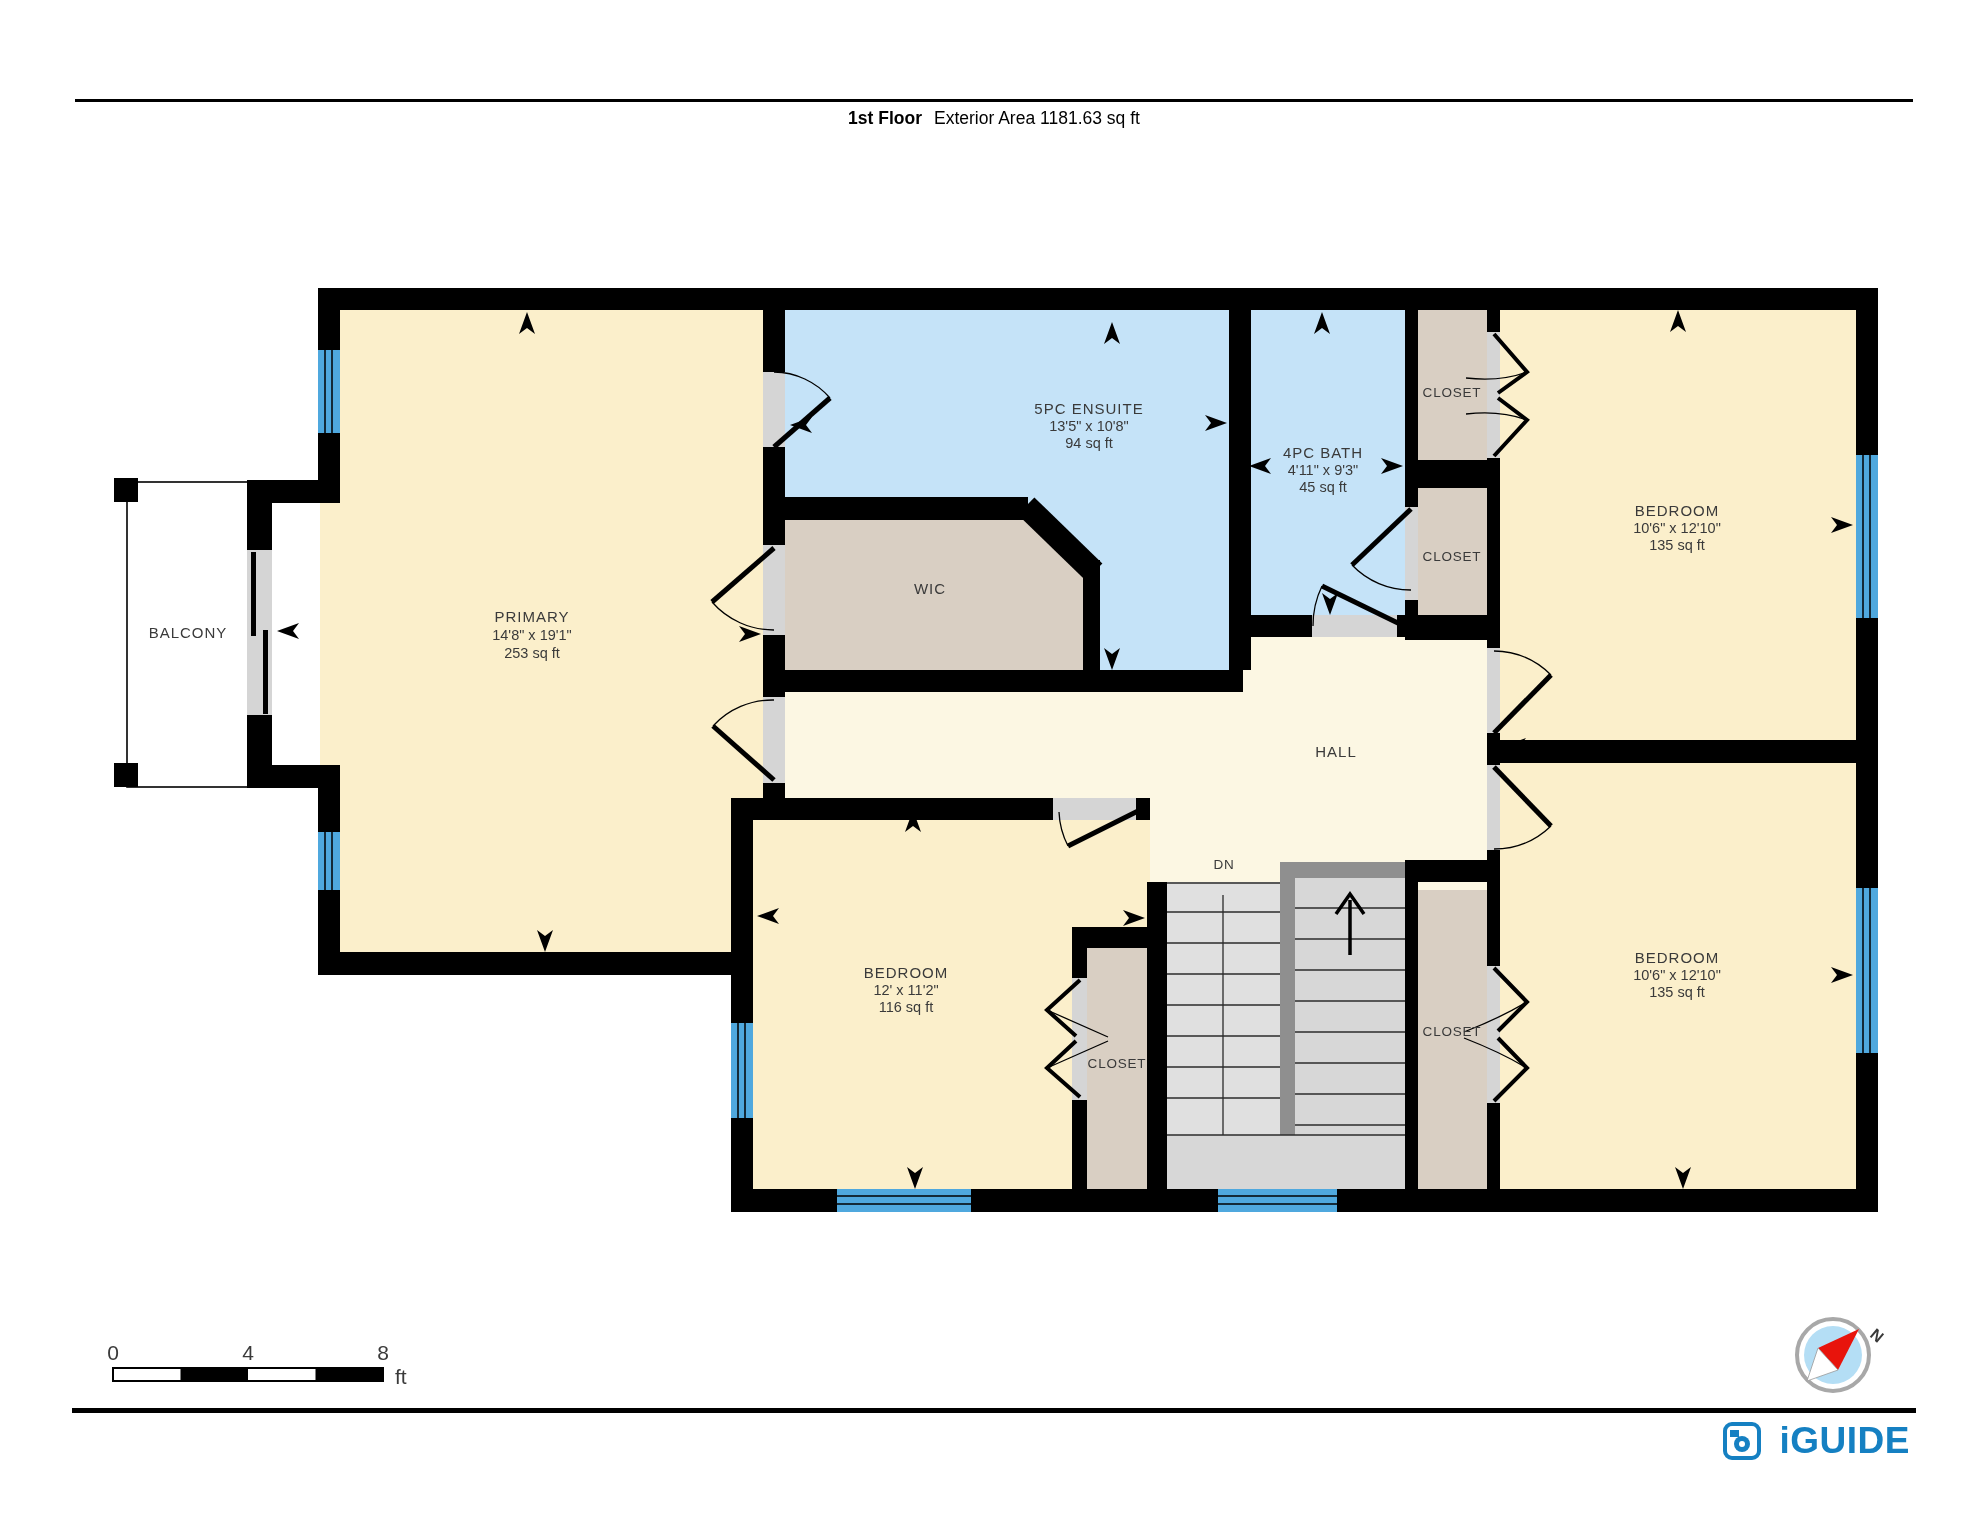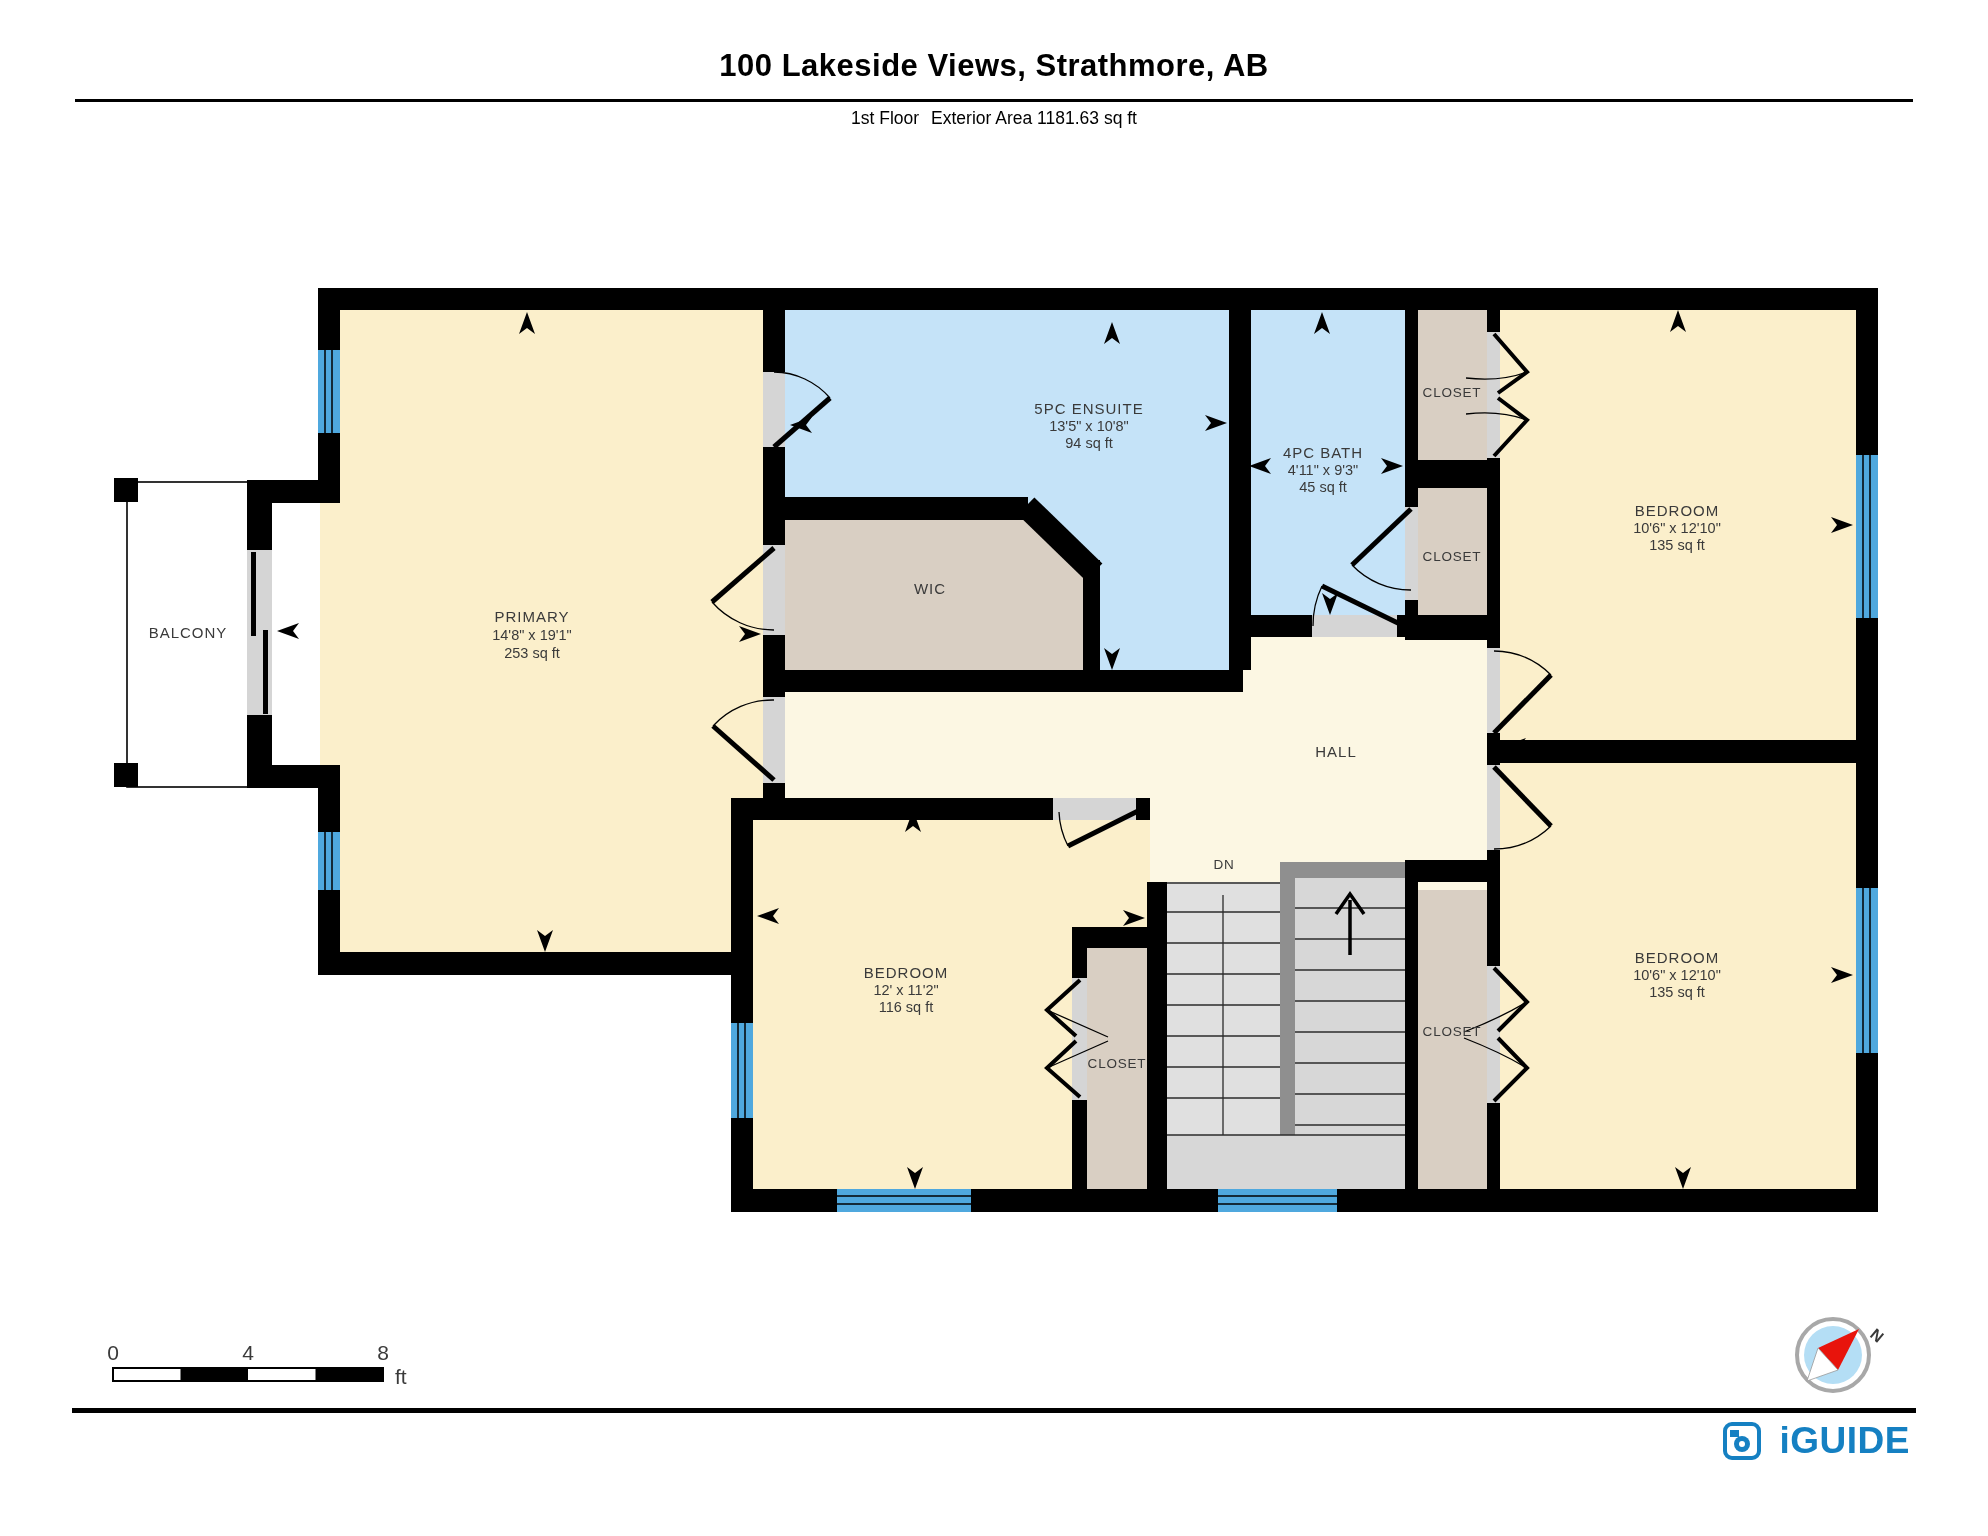--- a/index.html
+++ b/index.html
@@ -2,21 +2,21 @@
 <html><head>
 <meta charset="utf-8">
 <style>
   html,body{margin:0;padding:0;background:#fff;}
   #page{position:relative;width:1988px;height:1536px;background:#fff;overflow:hidden;
         font-family:"Liberation Sans",sans-serif;color:#000;}
   .title{position:absolute;top:48px;left:0;width:100%;text-align:center;
          font-size:31px;font-weight:bold;letter-spacing:0.5px;}
   .rule1{position:absolute;top:99px;left:75px;width:1838px;height:3px;background:#000;}
   .subtitle{position:absolute;top:108px;left:0;width:100%;text-align:center;font-size:17.5px;}
-  .subtitle .fl{font-weight:normal;margin-right:12px;}
+  .subtitle .fl{font-weight:bold;margin-right:12px;}
   .prepared{position:absolute;top:1358px;left:0;width:100%;text-align:center;
             font-size:19px;font-weight:700;}
   .rule2{position:absolute;top:1408px;left:72px;width:1844px;height:5px;background:#000;}
   .disclaimer{position:absolute;top:1428px;left:62px;width:1560px;font-size:18px;}
   .logo{position:absolute;top:1420px;right:78px;display:flex;align-items:center;gap:18px;}
   .logo .brand{font-size:37px;font-weight:700;color:#1580C2;letter-spacing:0.5px;}
   svg text{font-family:"Liberation Sans",sans-serif;fill:#3A3A3A;}
   .w{fill:#000;}
   .jamb{fill:#D5D5D5;}
   .leaf{stroke:#000;stroke-width:5;stroke-linecap:butt;fill:none;}
@@ -26,21 +26,20 @@
   .tread{stroke:#2b2b2b;stroke-width:1.3;}
   .rname{font-size:15px;letter-spacing:1px;}
   .rdim{font-size:14.5px;}
   .small{font-size:13.5px;letter-spacing:0.8px;}
 </style>
 </head>
 <body>
 
 <div id="page">
 
-  <div class="title">100 Lakeside Views, Strathmore, AB</div>
   <div class="rule1"></div>
   <div class="subtitle">
     <span class="fl">1st Floor</span><span>Exterior Area 1181.63 sq ft</span>
   </div>
 
   <svg width="1988" height="1536" viewBox="0 0 1988 1536">
 
     <g>
       <rect x="320" y="300" width="455" height="665" fill="#FBEFCB"></rect>
       <path d="M774,300 H1245 V681 H1090 V578 L1020,508 H774 Z" fill="#C5E3F8"></path>

